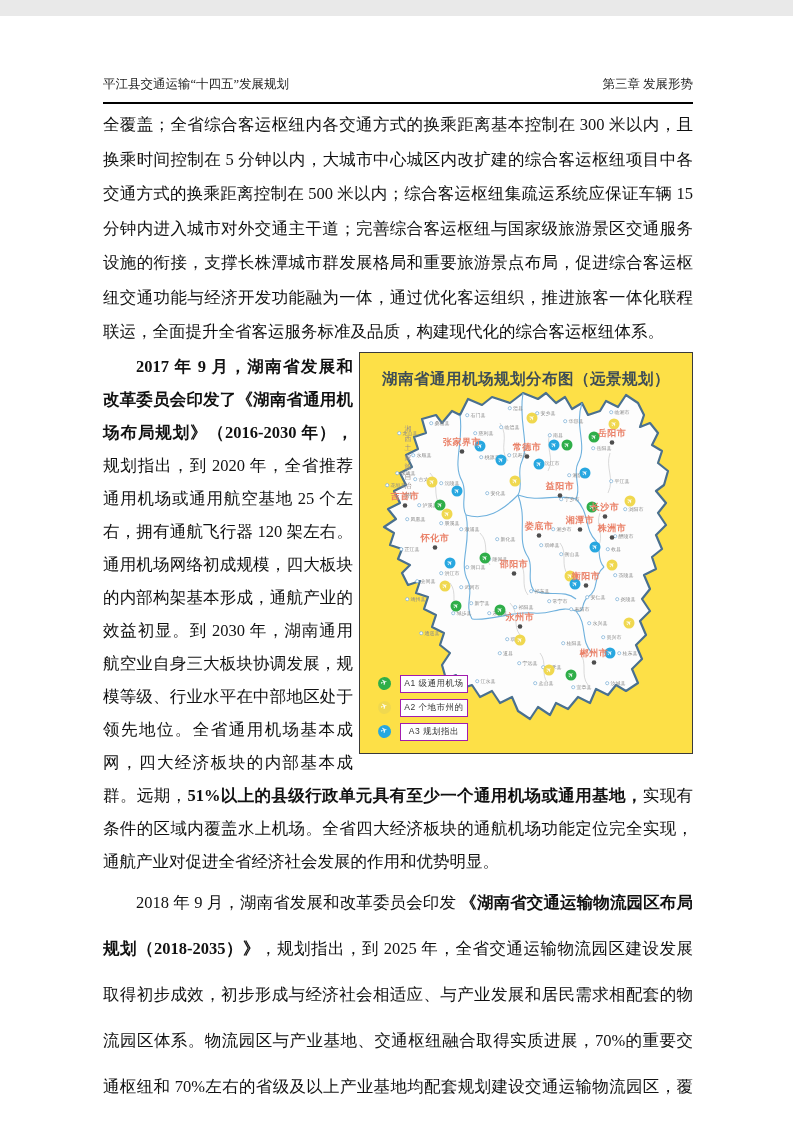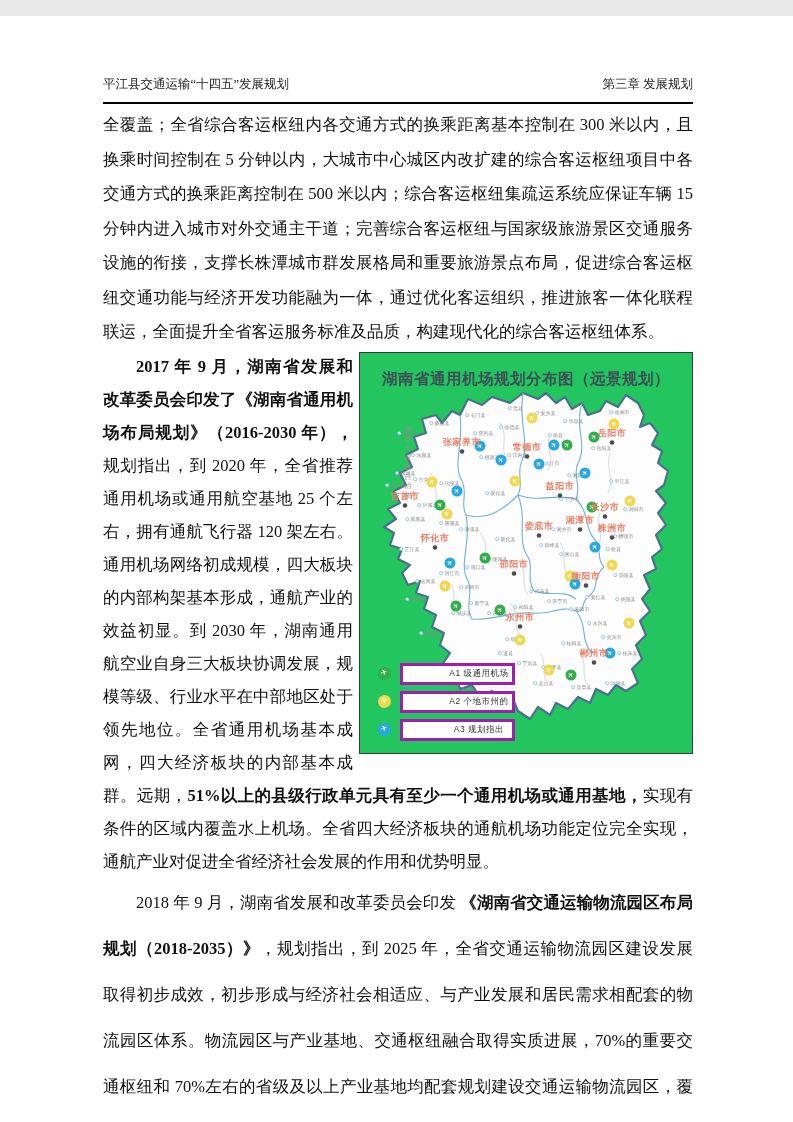--- a/index.html
+++ b/index.html
@@ -10,44 +10,44 @@
           border-bottom:2px solid #000;padding-bottom:9px;color:#222;}
   .body{position:absolute;left:103px;top:92px;width:590px;font-size:16.5px;
         text-align:justify;line-height:34.5px;}
   p{margin:0;padding:0;}
   .p1{line-height:34.5px;}
   .p2{line-height:33px;}
   .p3{line-height:46px;margin-top:2px;}
   .indent{text-indent:2em;}
   b{font-weight:bold;}
   .map-box{float:right;width:332px;height:400px;margin:2px 0 14px 6px;
-           border:1.5px solid #3a3a3a;position:relative;background:#22c55e;}
+           border:1.5px solid #3a3a3a;position:relative;background:#fde047;}
   .map-title{position:absolute;top:9px;left:0;right:0;text-align:center;font-weight:bold;
              font-size:15.5px;color:#3e4d57;letter-spacing:.5px;
              font-family:"Liberation Sans",sans-serif;z-index:2;}
   #map-svg{position:absolute;left:0;top:0;width:100%;height:100%;z-index:1;}
   .legend{position:absolute;left:18px;bottom:12px;display:flex;flex-direction:column;
           gap:6px;z-index:3;}
   .legend-row{display:flex;align-items:center;gap:9px;}
   .legend-dot{width:13px;height:13px;border-radius:50%;display:flex;align-items:center;
               justify-content:center;color:#fff;font-size:8px;
               font-family:"DejaVu Sans",sans-serif;transform:rotate(-20deg);}
-  .legend-label{width:66px;height:16px;border:3px solid #a21caf;font-size:8.5px;display:flex;
+  .legend-label{width:66px;height:16px;border:1px solid #a21caf;font-size:8.5px;display:flex;
                 align-items:center;justify-content:center;color:#333;background:#fff;
-                font-family:"Liberation Sans",sans-serif;letter-spacing:.5px;padding-left:43px;}
+                font-family:"Liberation Sans",sans-serif;letter-spacing:.5px;}
   .footer{position:absolute;top:1003px;left:0;right:0;text-align:center;font-size:14px;color:#111;}
 </style>
 </head>
 <body>
 
 <div class="page">
 
   <div class="header">
     <span>平江县交通运输“十四五”发展规划</span>
-    <span>第三章 发展规划</span>
+    <span>第三章 发展形势</span>
   </div>
 
   <div class="body">
 
     <p class="p1">全覆盖；全省综合客运枢纽内各交通方式的换乘距离基本控制在 300 米以内，且换乘时间控制在 5 分钟以内，大城市中心城区内改扩建的综合客运枢纽项目中各交通方式的换乘距离控制在 500 米以内；综合客运枢纽集疏运系统应保证车辆 15 分钟内进入城市对外交通主干道；完善综合客运枢纽与国家级旅游景区交通服务设施的衔接，支撑长株潭城市群发展格局和重要旅游景点布局，促进综合客运枢纽交通功能与经济开发功能融为一体，通过优化客运组织，推进旅客一体化联程联运，全面提升全省客运服务标准及品质，构建现代化的综合客运枢纽体系。</p>
 
     <div class="flow">
       <figure class="map-box">
         <div class="map-title">湖南省通用机场规划分布图（远景规划）</div>
         <svg id="map-svg" viewBox="0 0 332 400">

